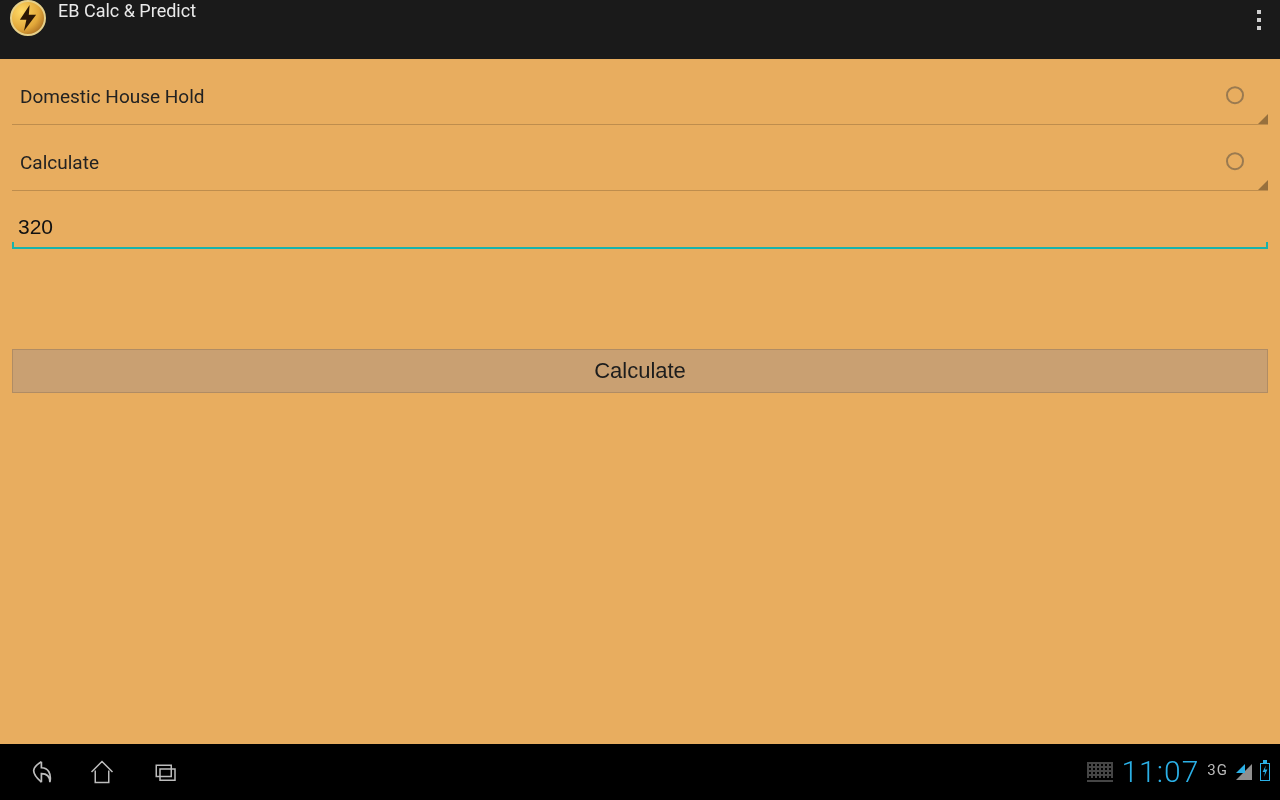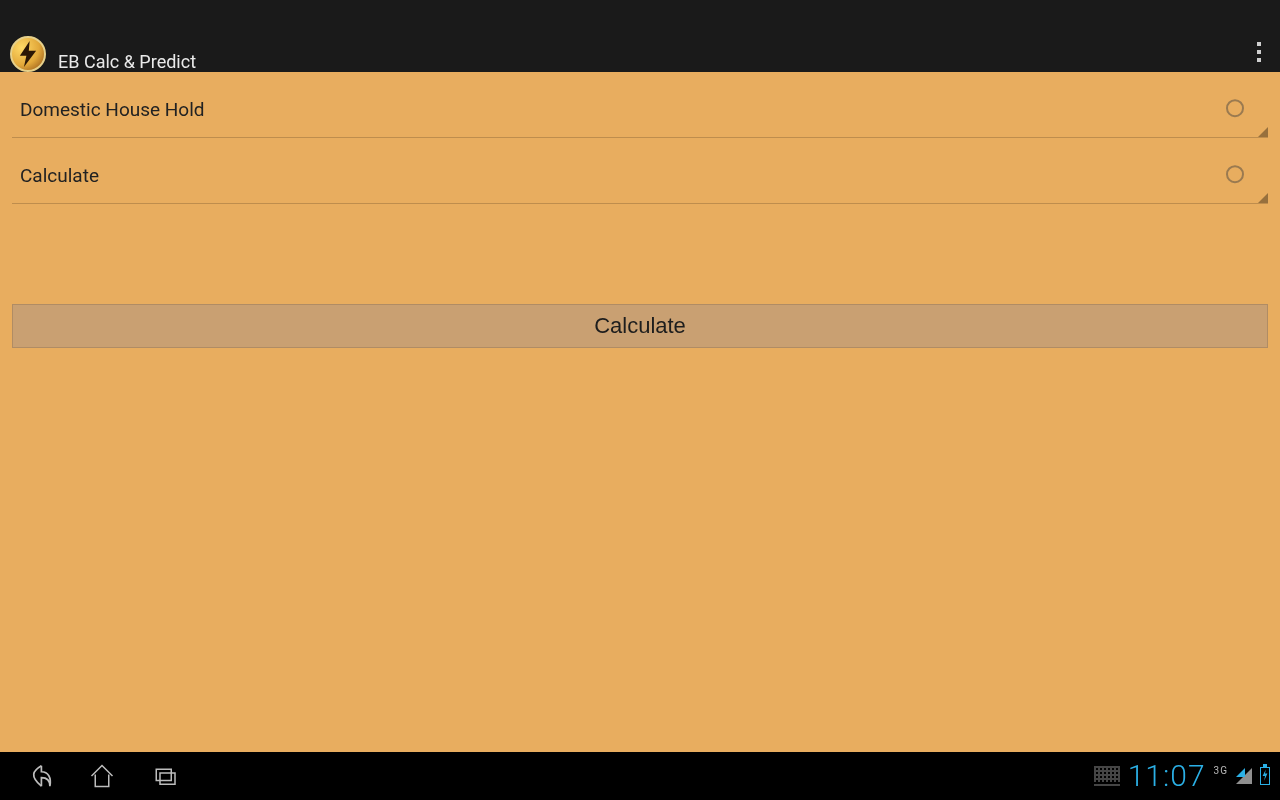--- a/index.html
+++ b/index.html
@@ -1,24 +1,24 @@
 <!DOCTYPE html>
 <html><head>
 <meta charset="utf-8">
 <style>
   * { margin: 0; padding: 0; box-sizing: border-box; }
   html, body { width: 1280px; height: 800px; overflow: hidden; font-family: Roboto, "Helvetica Neue", Arial, sans-serif; }
   body { background: #000; display: flex; flex-direction: column; }
 
   
   .action-bar {
-    height: 72px;
+    height: 59px;
     background: #1a1a1a;
     display: flex;
-    align-items: flex-end;
+    align-items: flex-start;
     padding: 0 2px 0 10px;
     color: #f0f0f0;
   }
   .app-icon {
     width: 36px; height: 36px;
     border-radius: 50%;
     background: radial-gradient(circle at 30% 30%, #ffd966 0%, #e2a83a 55%, #8a4a12 100%);
     display: flex; align-items: center; justify-content: center;
     margin-right: 12px;
     border: 2px solid #e6d08a;
@@ -115,21 +115,21 @@
     width: calc(100% - 24px);
     background: #c9a072;
     border: 1px solid rgba(0,0,0,0.12);
     font-size: 22px;
     color: #1d1d1d;
     cursor: pointer;
   }
 
   
   .nav-bar {
-    height: 48px;
+    height: 56px;
     background: #000;
     display: flex;
     align-items: center;
     padding: 0 6px;
     color: #8e8e8e;
   }
   .nav-left { display: flex; gap: 24px; align-items: center; padding-left: 12px; }
   .nav-btn { width: 40px; height: 40px; display:flex; align-items:center; justify-content:center; cursor:pointer; }
   .nav-btn svg { stroke: #bdbdbd; fill: none; stroke-width: 2; }
   .nav-spacer { flex: 1; }
@@ -148,21 +148,21 @@
   }
 
   .clock {
     font-size: 30px;
     letter-spacing: 1px;
     color: #2bb0e6;
     font-weight: 300;
     line-height: 1;
   }
   .sig-3g {
-    font-size: 10px; color: #b9b9b9; align-self: flex-start; margin-top: 4px; letter-spacing: 1px;
+    font-size: 15px; color: #b9b9b9; align-self: flex-start; margin-top: 4px; letter-spacing: 1px;
   }
   .sig-tri {
     width: 0; height: 0;
     border-left: 16px solid transparent;
     border-bottom: 16px solid #8f8f8f;
     position: relative;
   }
   .sig-tri::after{
     content:"";
     position:absolute;
@@ -207,20 +207,23 @@
     <span class="spinner-radio"></span>
     <span class="spinner-tri"></span>
   </div>
 
   <div class="spinner-row">
     <span class="spinner-text">Calculate</span>
     <span class="spinner-radio"></span>
     <span class="spinner-tri"></span>
   </div>
 
+  <div class="input-row">
+    <input class="edit-text" type="text" value="320" style="">
+  </div>
 
   <button class="calc-btn">Calculate</button>
 </div>
 
 <div class="nav-bar">
   <div class="nav-left">
     <div class="nav-btn">
       <svg viewBox="0 0 40 40" width="34" height="34">
         <path d="M24 8 C 14 14, 10 20, 24 32"></path>
         <path d="M24 8 L24 15 C 32 15, 36 22, 34 32 C 34 24, 30 22, 24 22 L24 32" fill="none"></path>

